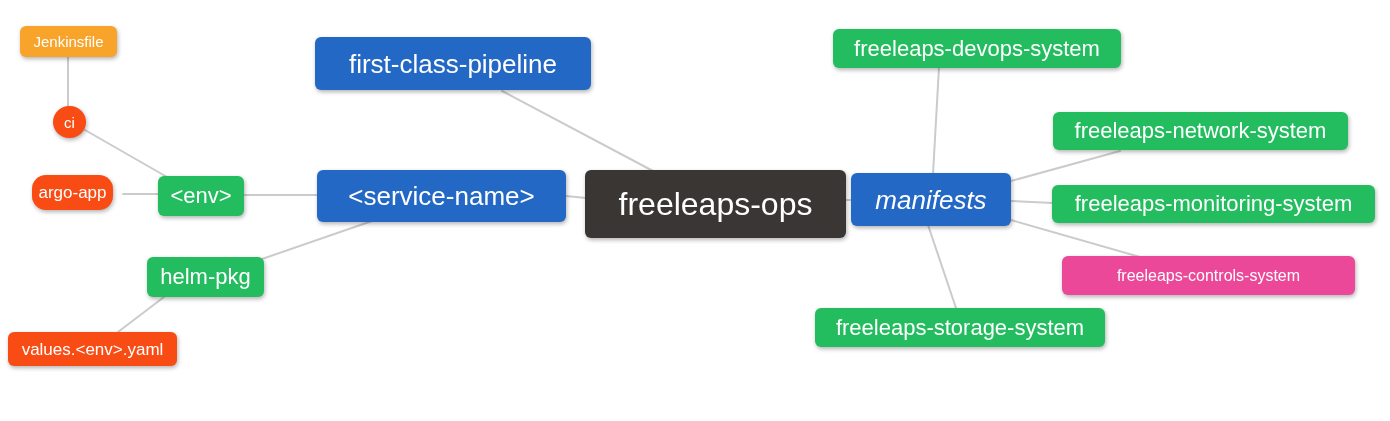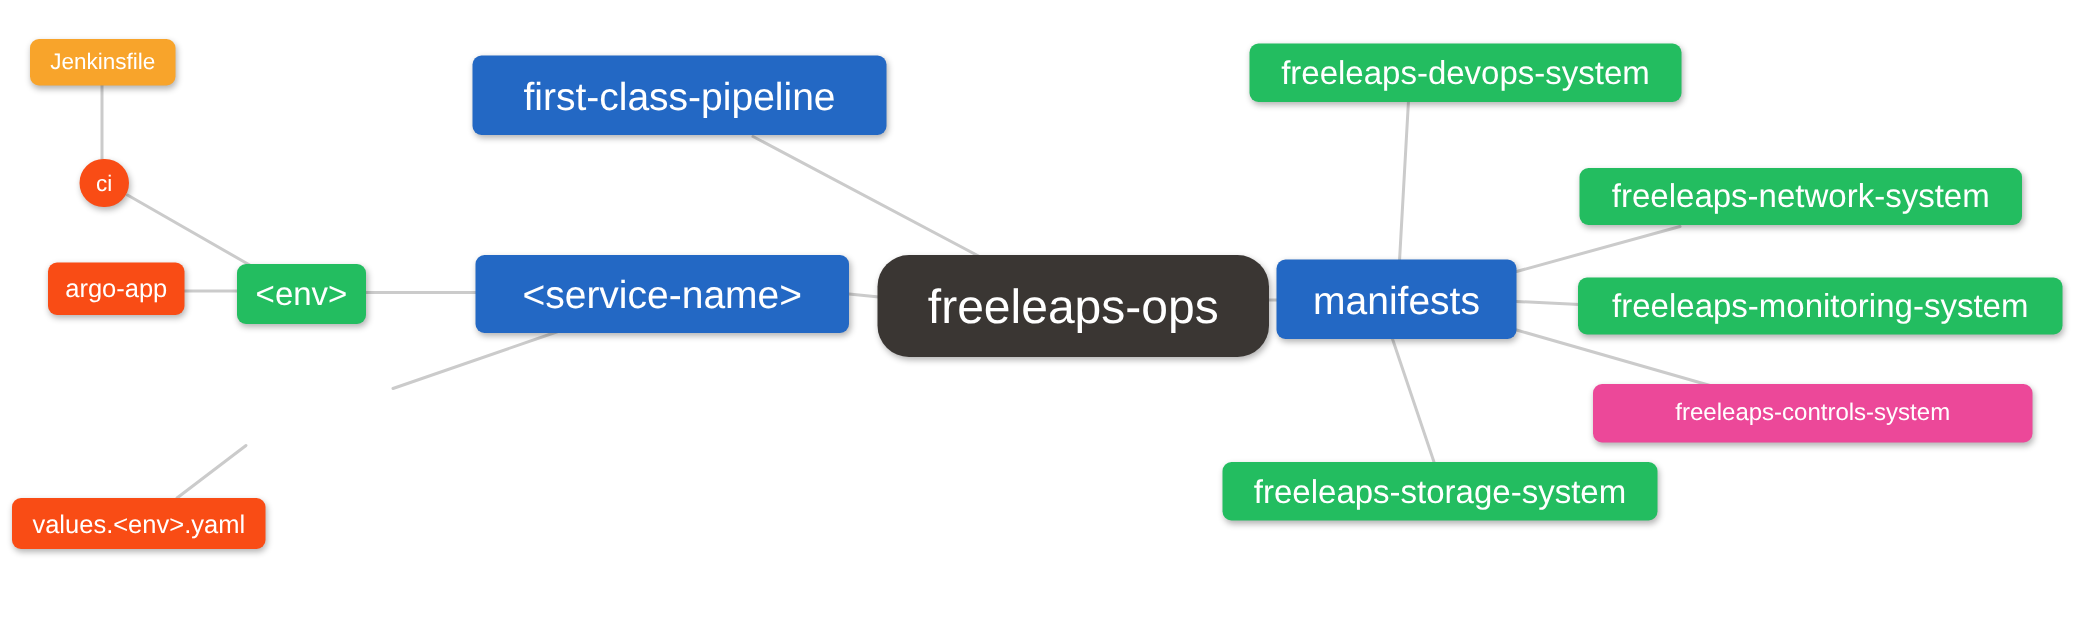--- a/index.html
+++ b/index.html
@@ -61,26 +61,27 @@
       <line x1="846" y1="200" x2="852" y2="200" stroke="#cbcbcb" stroke-width="2" stroke-linecap="round"></line>
       <line x1="933" y1="174" x2="939" y2="67" stroke="#cbcbcb" stroke-width="2" stroke-linecap="round"></line>
       <line x1="1011" y1="181" x2="1120" y2="151" stroke="#cbcbcb" stroke-width="2" stroke-linecap="round"></line>
       <line x1="1011" y1="201" x2="1053" y2="203" stroke="#cbcbcb" stroke-width="2" stroke-linecap="round"></line>
       <line x1="1011" y1="220" x2="1140" y2="257" stroke="#cbcbcb" stroke-width="2" stroke-linecap="round"></line>
       <line x1="928" y1="225" x2="956" y2="308" stroke="#cbcbcb" stroke-width="2" stroke-linecap="round"></line>
     </svg>
   <div class="nodes">
       <div class="node" style="left: 20px; top: 26px; width: 97px; height: 31px; background: rgb(248, 164, 43); color: rgb(255, 255, 255); font-size: 15px;">Jenkinsfile</div>
       <div class="node" style="left: 53px; top: 106px; width: 33px; height: 32px; background: rgb(249, 76, 21); color: rgb(255, 255, 255); font-size: 15px; border-radius: 16px;">ci</div>
-      <div class="node" style="left: 32px; top: 175px; width: 91px; height: 35px; background: rgb(249, 76, 21); color: rgb(255, 255, 255); font-size: 17px;">argo-app</div>
+      <div class="node" style="left: 32px; top: 175px; width: 81px; height: 35px; background: rgb(249, 76, 21); color: rgb(255, 255, 255); font-size: 17px; border-radius: 14px;">argo-app</div>
       <div class="node" style="left: 158px; top: 176px; width: 86px; height: 40px; background: rgb(35, 189, 96); color: rgb(255, 255, 255); font-size: 22px;">&lt;env&gt;</div>
+      <div class="node" style="left: 147px; top: 257px; width: 117px; height: 40px; background: rgb(35, 189, 96); color: rgb(255, 255, 255); font-size: 22px;">helm-pkg</div>
       <div class="node" style="left: 8px; top: 332px; width: 169px; height: 34px; background: rgb(249, 76, 21); color: rgb(255, 255, 255); font-size: 17px;">values.&lt;env&gt;.yaml</div>
       <div class="node" style="left: 315px; top: 37px; width: 276px; height: 53px; background: rgb(35, 104, 196); color: rgb(255, 255, 255); font-size: 26px;">first-class-pipeline</div>
       <div class="node" style="left: 317px; top: 170px; width: 249px; height: 52px; background: rgb(35, 104, 196); color: rgb(255, 255, 255); font-size: 26px;">&lt;service-name&gt;</div>
-      <div class="node" style="left: 585px; top: 170px; width: 261px; height: 68px; background: rgb(58, 54, 51); color: rgb(255, 255, 255); font-size: 32px; border-radius: 21px;">freeleaps-ops</div>
-      <div class="node" style="left: 851px; top: 173px; width: 160px; height: 53px; background: rgb(35, 104, 196); color: rgb(255, 255, 255); font-size: 26px;">manifests</div>
+      <div class="node" style="left: 585px; top: 170px; width: 261px; height: 68px; background: rgb(58, 54, 51); color: rgb(255, 255, 255); font-size: 32px;">freeleaps-ops</div>
+      <div class="node" style="left: 851px; top: 173px; width: 160px; height: 53px; background: rgb(35, 104, 196); color: rgb(255, 255, 255); font-size: 26px; font-style: italic;">manifests</div>
       <div class="node" style="left: 797px; top: 29px; width: 288px; height: 39px; background: rgb(35, 189, 96); color: rgb(255, 255, 255); font-size: 22px; margin-left: 36px;">freeleaps-devops-system</div>
       <div class="node" style="left: 1053px; top: 112px; width: 295px; height: 38px; background: rgb(35, 189, 96); color: rgb(255, 255, 255); font-size: 22px;">freeleaps-network-system</div>
       <div class="node" style="left: 1052px; top: 185px; width: 323px; height: 38px; background: rgb(35, 189, 96); color: rgb(255, 255, 255); font-size: 22px;">freeleaps-monitoring-system</div>
       <div class="node" style="left: 1062px; top: 256px; width: 293px; height: 39px; background: #ec4899; color: rgb(255, 255, 255); font-size: 16px;">freeleaps-controls-system</div>
       <div class="node" style="left: 815px; top: 308px; width: 290px; height: 39px; background: rgb(35, 189, 96); color: rgb(255, 255, 255); font-size: 22px;">freeleaps-storage-system</div>
     </div>
 </div>
 
 </body></html>

